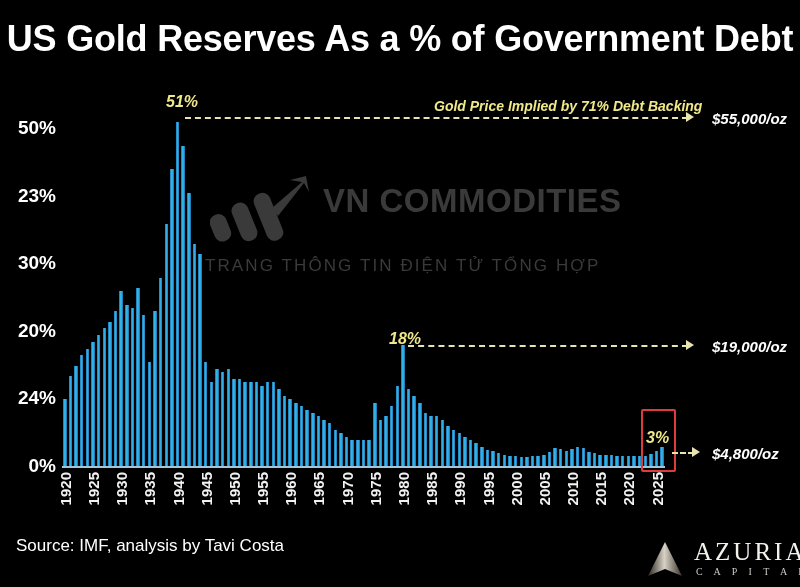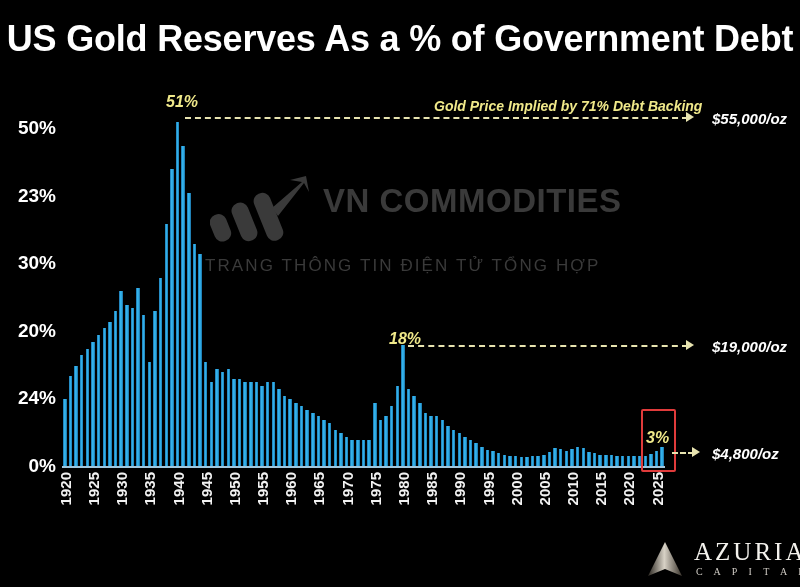--- a/index.html
+++ b/index.html
@@ -276,20 +276,21 @@
   <div class="ann-line" style="left:408px;top:345px;width:280px;"></div>
   <div class="ann-arrow" style="left:686px;top:340px;"></div>
   <div class="ann-price" style="left:712px;top:338px;">$19,000/oz</div>
 
   <div class="highlight-box" style="left:641px;top:409px;width:31px;height:59px;"></div>
   <div class="ann-pct" style="left:646px;top:429px;">3%</div>
   <div class="ann-line" style="left:672px;top:452px;width:22px;"></div>
   <div class="ann-arrow" style="left:692px;top:447px;"></div>
   <div class="ann-price" style="left:712px;top:445px;">$4,800/oz</div>
 
+  <div class="footer-source">Source: IMF, analysis by Tavi Costa</div>
   <div class="brand">
     <svg class="brand-mark" viewBox="0 0 42 36">
       <defs>
         <linearGradient id="bg1" x1="0" y1="0" x2="1" y2="0">
           <stop offset="0%" stop-color="#2a2620"></stop>
           <stop offset="48%" stop-color="#d8d2c6"></stop>
           <stop offset="100%" stop-color="#3a342c"></stop>
         </linearGradient>
       </defs>
       <path d="M21 1 L38 35 L21 28 L4 35 Z" fill="url(#bg1)"></path>

